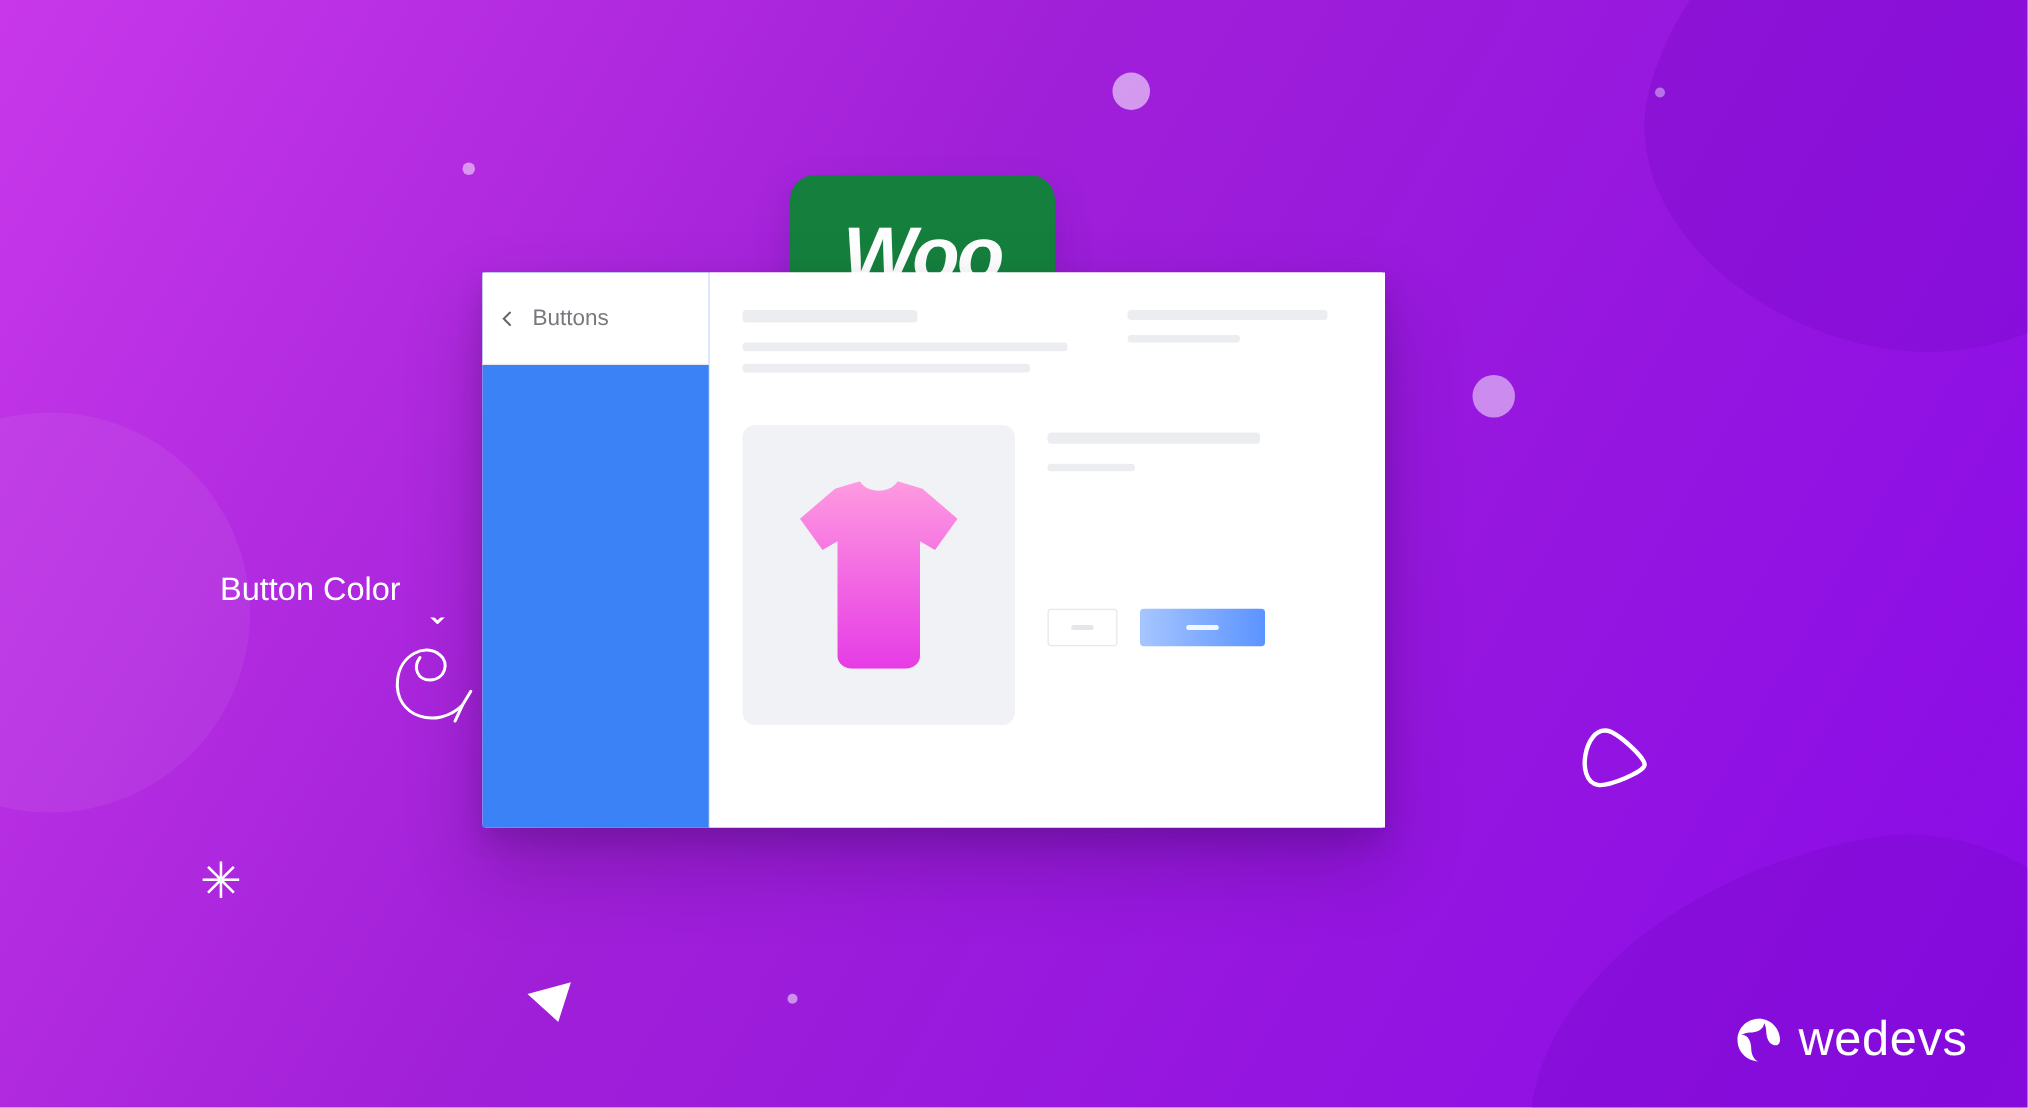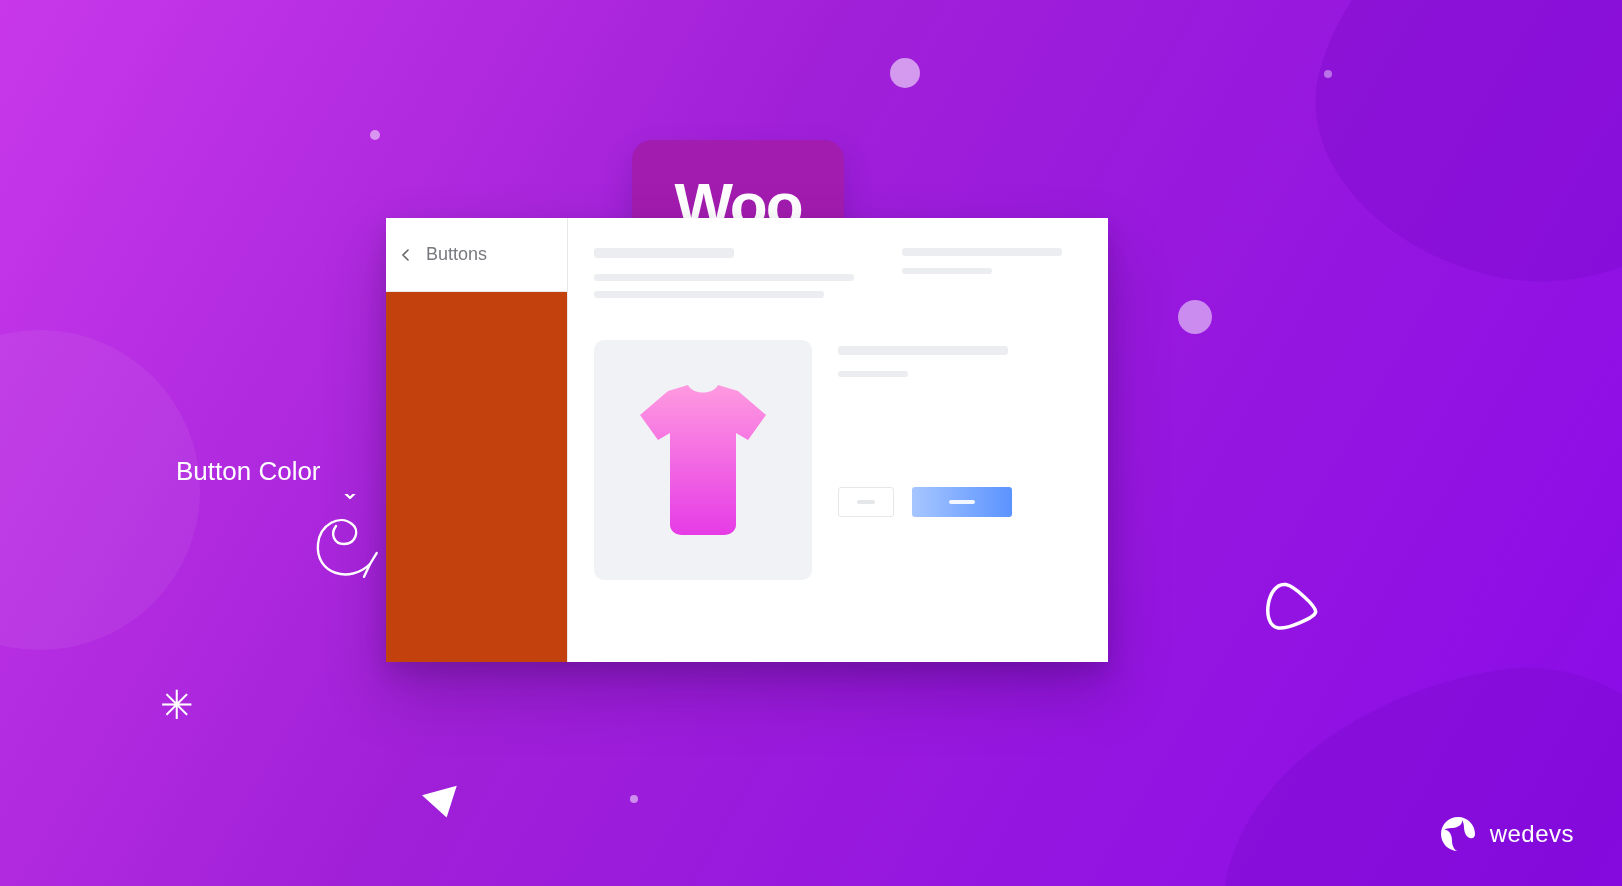--- a/index.html
+++ b/index.html
@@ -65,21 +65,21 @@
   position: absolute;
   left: 386px; top: 218px;
   width: 722px; height: 444px;
   background: #fff;
   border-radius: 3px;
   box-shadow: 0 30px 60px rgba(35,0,60,0.25), 0 10px 20px rgba(35,0,60,0.15);
   display: flex;
 }
 .sidebar {
   width: 182px;
-  background: #c2410c;
+  background: #3b82f6;
   border-right: 1px solid #e8e8ea;
   display: flex;
   flex-direction: column;
 }
 .sidebar-header {
   height: 74px;
   background: #fff;
   border-bottom: 1px solid #e8e8ea;
   display: flex;
   align-items: center;
@@ -171,24 +171,24 @@
   display:flex; align-items:center; justify-content:center;
   cursor:pointer;
 }
 .cta-btn .dash { width:26px; height:4px; background:rgba(255,255,255,0.9); border-radius:2px;}
 
 
 .woo {
   position:absolute;
   left:632px; top:140px;
   width:212px; height:128px;
-  background:#a21caf;
+  background:#15803d;
   border-radius:20px;
   box-shadow: 0 14px 28px rgba(60,20,120,0.25);
-  display:flex; align-items:center; justify-content:center;
+  display:flex; align-items:center; justify-content:center;font-style:italic;
 }
 .woo-text {
   font-family: Arial, sans-serif;
   font-weight: 900;
   font-size:62px;
   color:#fff;
   letter-spacing:-2px;
 }
 .woo-tail {
   position:absolute;
@@ -214,21 +214,21 @@
   width:90px; height:90px;
 }
 
 
 .brand {
   position:absolute;
   right:48px; bottom:32px;
   display:flex; align-items:center; gap:12px;
   color:#fff;
 }
-.brand-text { font-size:24px; font-weight:500; letter-spacing:0.5px;}
+.brand-text { font-size:39px; font-weight:500; letter-spacing:0.5px;}
 .brand-icon { width:40px; height:40px; }
 </style>
 </head>
 <body>
 
 <div class="blob-tl"></div>
 <div class="blob-tr"></div>
 <div class="blob-br"></div>
 <div class="dot-small dot1"></div>
 <div class="dot-small dot2"></div>

